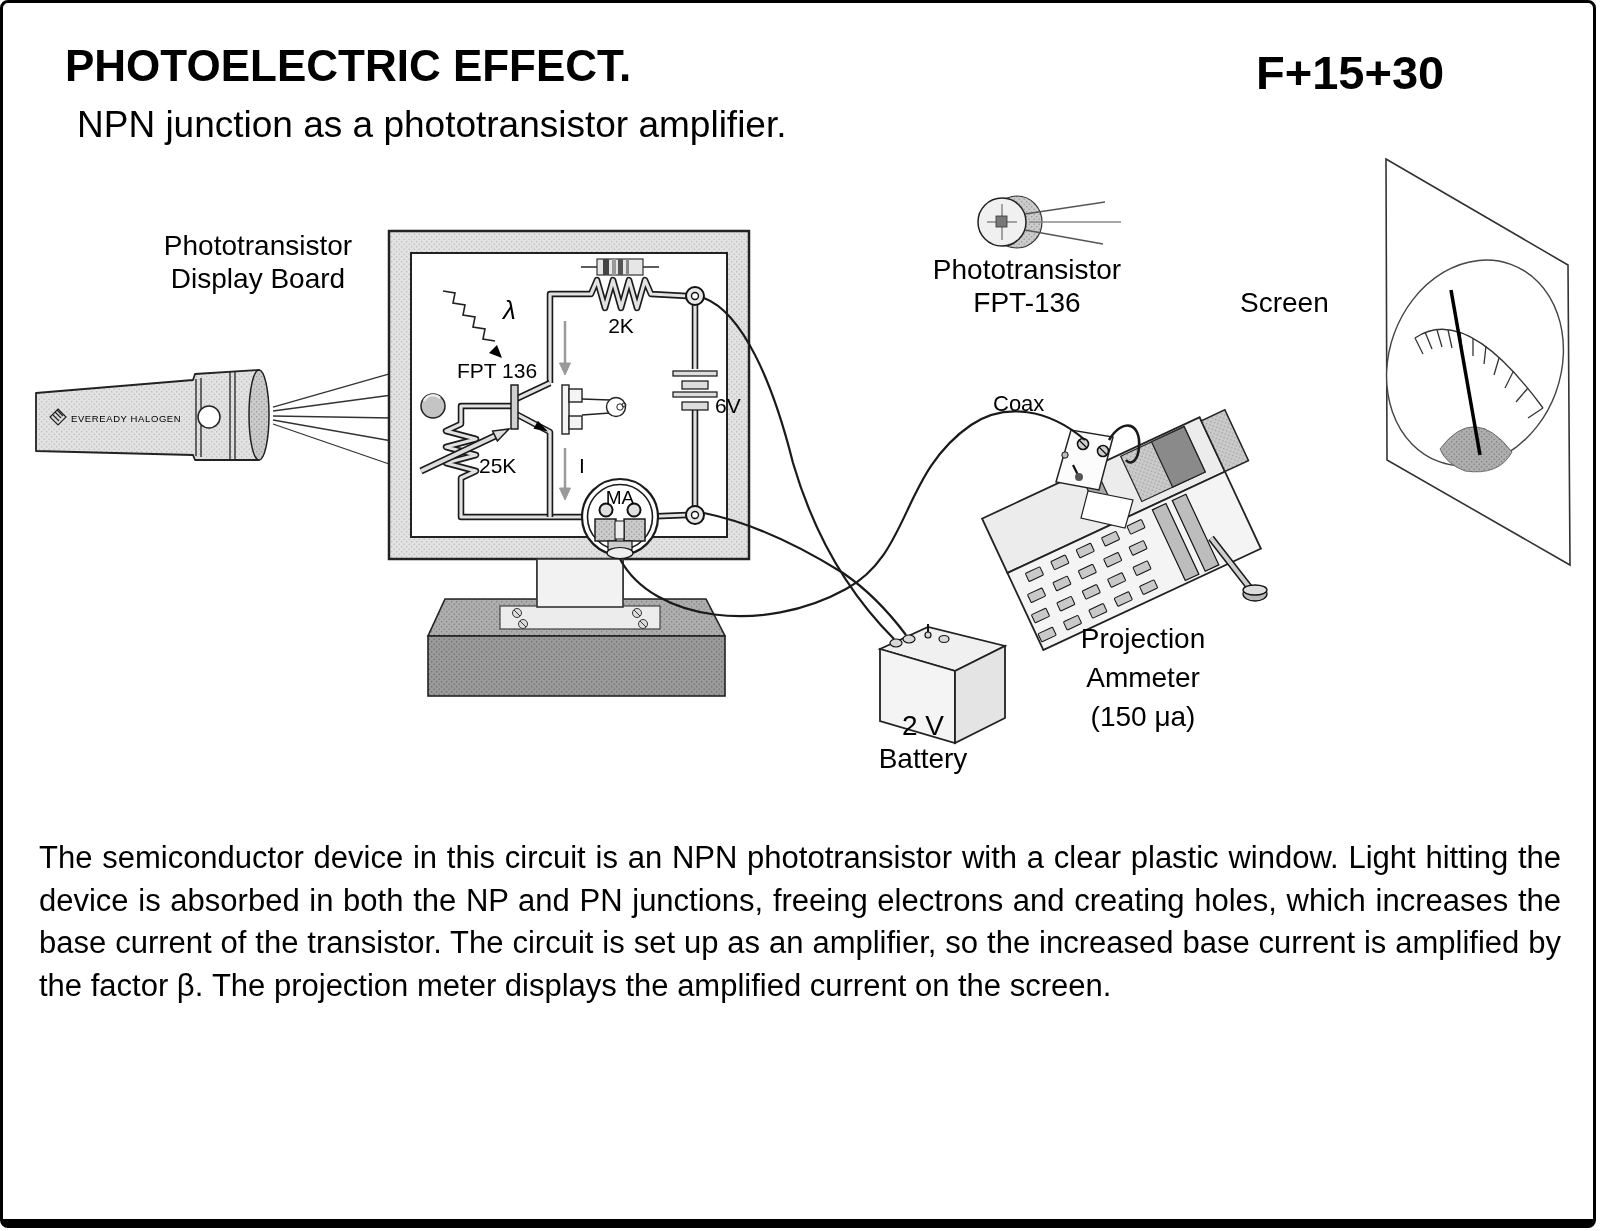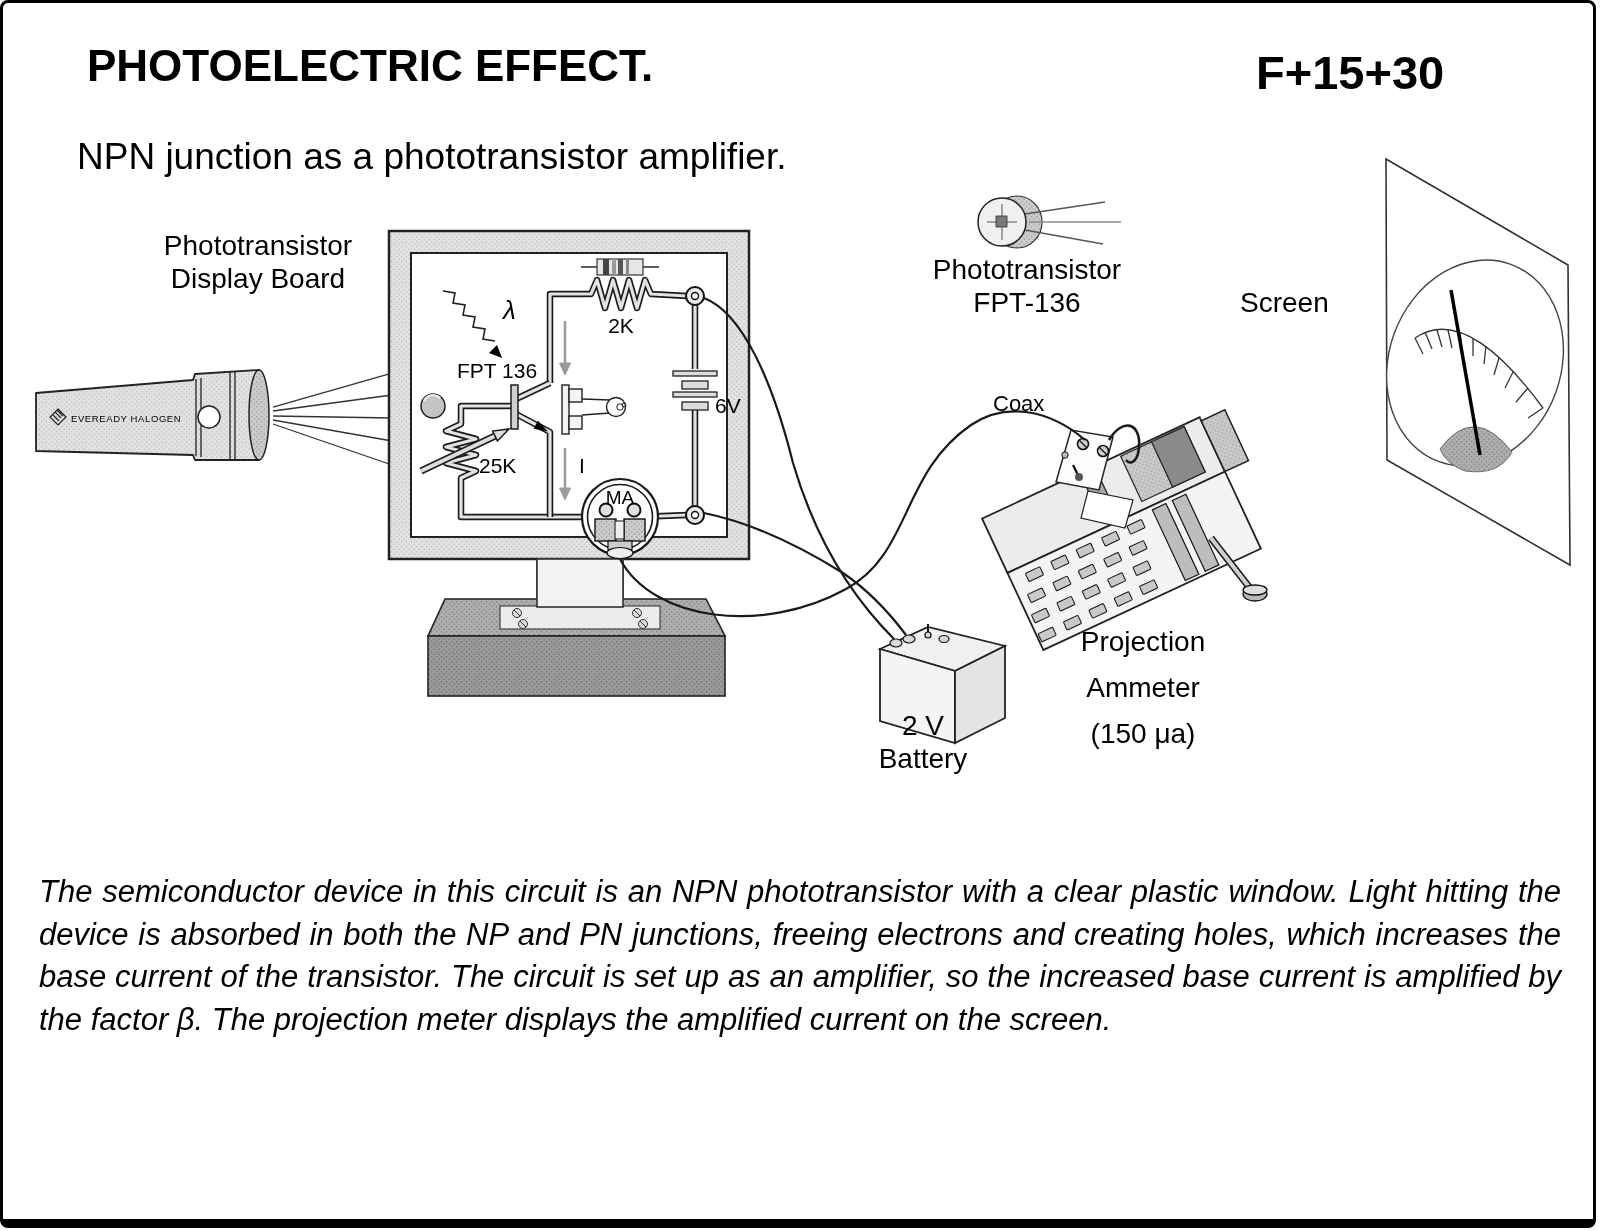--- a/index.html
+++ b/index.html
@@ -5,21 +5,21 @@
   html,body{margin:0;padding:0;background:#fff;}
   .page{
     position:relative;width:1590px;height:1216px;
     background:#ffffff;border:3px solid #000;border-bottom-width:9px;
     border-radius:8px;overflow:hidden;
     font-family:"Liberation Sans","DejaVu Sans",sans-serif;color:#000;
   }
   .abs{position:absolute;}
   .title{font-size:44px;font-weight:bold;letter-spacing:0;}
   .code{font-size:47px;font-weight:bold;}
-  .subtitle{font-size:37px;margin-top:32px;}
+  .subtitle{font-size:37px;}
   .dlabel{font-size:28px;line-height:33px;text-align:center;white-space:pre-line;transform:translateX(-50%);}
   .slabel{font-size:28px;}
   .coax{font-size:22px;margin-top:8px;}
   .bodytext{font-size:31px;line-height:42.5px;text-align:justify;}
   .bodytext p{margin:0;}
   .bodytext p.note{text-indent:72px;}
   svg{position:absolute;left:0;top:0;}
   svg text{font-family:"Liberation Sans","DejaVu Sans",sans-serif;fill:#000;}
 </style>
 </head>
@@ -296,33 +296,33 @@
     </g>
 
     <g fill="none" stroke="#1a1a1a" stroke-width="2.2">
       <path d="M701,295 C740,310 770,380 790,460 C815,545 855,600 891,636"></path>
       <path d="M701,510 C750,520 800,545 840,570 C865,587 888,612 903,632"></path>
       <path d="M617,556 C650,618 760,632 843,586 C908,551 898,470 968,422 C1002,399 1046,406 1082,437"></path>
       <path d="M1106,437 C1120,414 1138,420 1136,444 C1135,458 1128,463 1123,457" stroke-width="2.6"></path>
     </g>
   </svg>
 
-  <div class="abs title" style="left:84px;top:38px;">PHOTOELECTRIC EFFECT.</div>
+  <div class="abs title" style="left:62px;top:38px;">PHOTOELECTRIC EFFECT.</div>
   <div class="abs code" style="left:1253px;top:33px;margin-top:9px;">F+15+30</div>
   <div class="abs subtitle" style="left:74px;top:101px;">NPN junction as a phototransistor amplifier.</div>
 
   <div class="abs dlabel" style="left:255px;top:226px;">Phototransistor
 Display Board</div>
   <div class="abs dlabel" style="left:1024px;top:250px;">Phototransistor
 FPT-136</div>
   <div class="abs slabel" style="left:1237px;top:284px;">Screen</div>
   <div class="abs coax" style="left:990px;top:380px;">Coax</div>
-  <div class="abs dlabel" style="left:1140px;top:616px;line-height:46px;">Projection
+  <div class="abs dlabel" style="left:1140px;top:616px;line-height:39px;">Projection
 Ammeter
 (150 μa)</div>
   <div class="abs dlabel" style="left:920px;top:706px;">2 V
 Battery</div>
 
-  <div class="abs bodytext" style="left:36px;top:868px;width:1522px;font-style:italic;">
+  <div class="abs bodytext" style="left:36px;top:834px;width:1522px;">
     <p>The semiconductor device in this circuit is an NPN phototransistor with a clear plastic window. Light hitting the device is absorbed in both the NP and PN junctions, freeing electrons and creating holes, which increases the base current of the transistor. The circuit is set up as an amplifier, so the increased base current is amplified by the factor β. The projection meter displays the amplified current on the screen.</p>
   </div>
 
 </div>
 
 </body></html>

